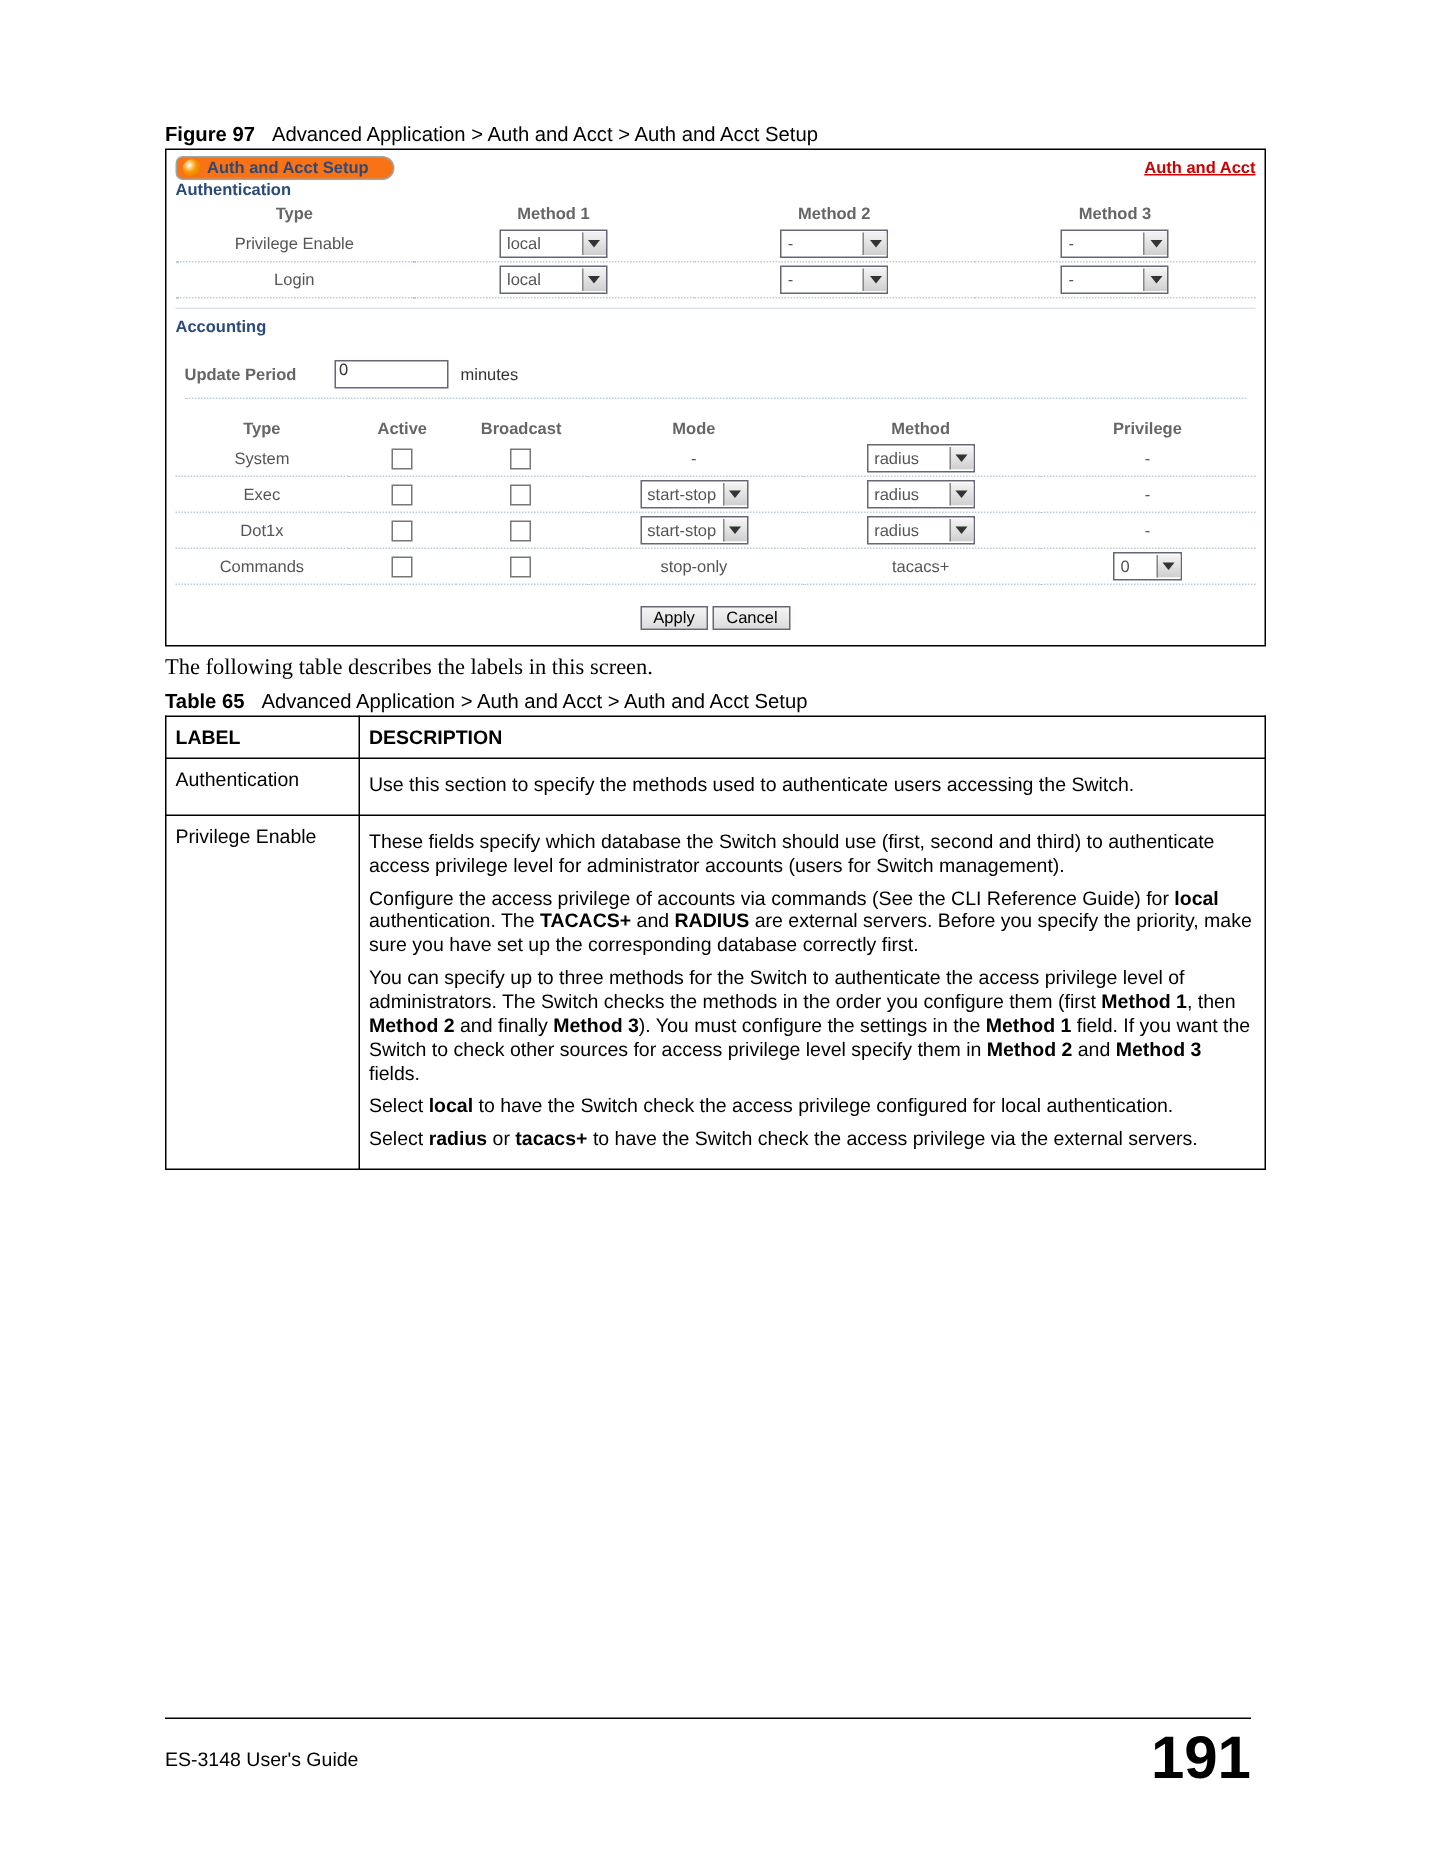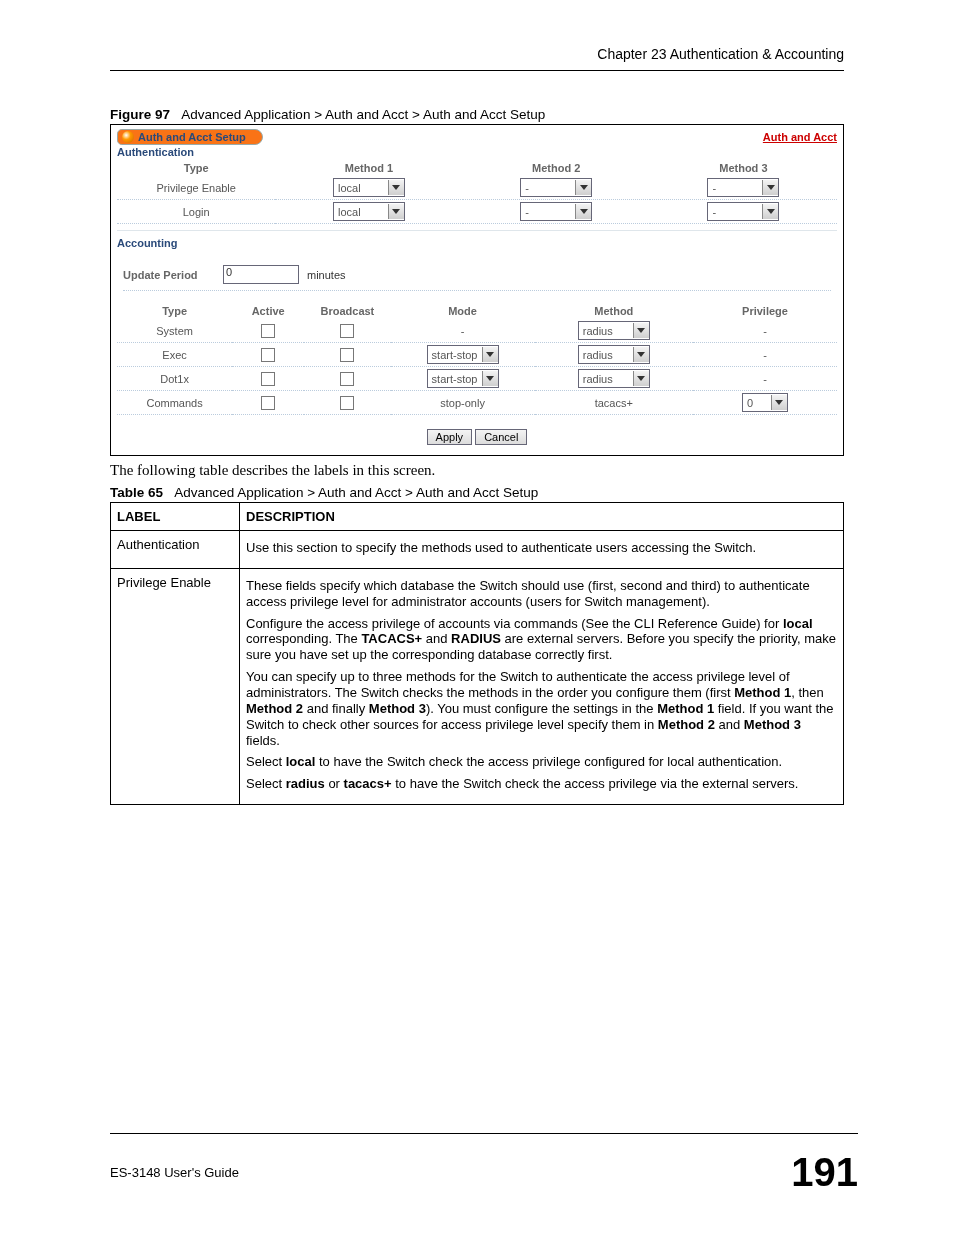--- a/index.html
+++ b/index.html
@@ -197,42 +197,41 @@
     font-weight: bold;
   }
   .ref-table td p {
     margin: 3px 0 6px 0;
     line-height: 1.22;
   }
   .footer {
     position: absolute;
     bottom: 40px;
     left: 110px;
-    right: 96px;
+    right: 120px;
     border-top: 1px solid #000;
     display: flex;
     justify-content: space-between;
     align-items: center;
-    padding-top: 16px;
+    padding-top: 4px;
   }
   .footer-left {
     font-size: 13px;
   }
   .footer-right {
     font-size: 40px;
     font-weight: bold;
     margin-left: 44px;
   }
   .first-col { width: 116px; }
 </style>
 </head>
 <body>
 
 <div class="page">
-  <div class="chapter-header">Chapter 23 Authentication &amp; Accounting</div>
 
   <div class="figure-caption">
     <b>Figure 97</b>
     &nbsp;&nbsp;<span>Advanced Application &gt; Auth and Acct &gt; Auth and Acct Setup</span>
   </div>
 
   <div class="screenshot">
     <div class="ss-top">
       <span class="ss-tab">
         <span class="dot"></span>
@@ -380,21 +379,21 @@
       <td>Authentication</td>
       <td>
             <p>Use this section to specify the methods used to authenticate users accessing the Switch.</p>
           </td>
     </tr>
     <tr>
       <td>Privilege Enable</td>
       <td>
         <p>These fields specify which database the Switch should use (first, second and third) to authenticate access privilege level for administrator accounts (users for Switch management).</p>
         <p>
-          <span>Configure the access privilege of accounts via commands (See the CLI Reference Guide) for </span><b>local</b><span> corresponding. The </span><b>TACACS+</b><span> and </span><b>RADIUS</b><span> are external servers. Before you specify the priority, make sure you have set up the corresponding database correctly first.</span>
+          <span>Configure the access privilege of accounts via commands (See the CLI Reference Guide) for </span><b>local</b><span> authentication. The </span><b>TACACS+</b><span> and </span><b>RADIUS</b><span> are external servers. Before you specify the priority, make sure you have set up the corresponding database correctly first.</span>
         </p>
         <p>
           <span>You can specify up to three methods for the Switch to authenticate the access privilege level of administrators. The Switch checks the methods in the order you configure them (first </span><b>Method 1</b><span>, then </span><b>Method 2</b><span> and finally </span><b>Method 3</b><span>). You must configure the settings in the </span><b>Method 1</b><span> field. If you want the Switch to check other sources for access privilege level specify them in </span><b>Method 2</b><span> and </span><b>Method 3</b><span> fields.</span>
         </p>
         <p>
           <span>Select </span><b>local</b><span> to have the Switch check the access privilege configured for local authentication.</span>
         </p>
         <p>
           <span>Select </span><b>radius</b><span> or </span><b>tacacs+</b><span> to have the Switch check the access privilege via the external servers.</span>
         </p>

